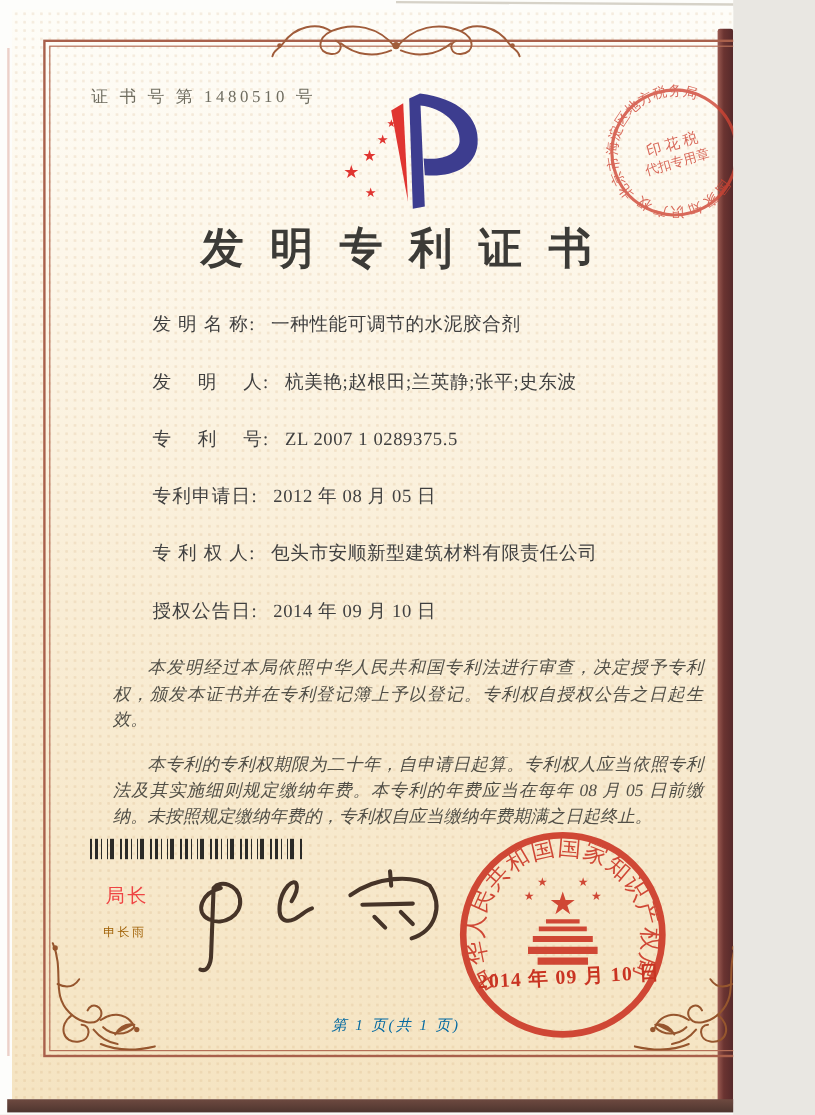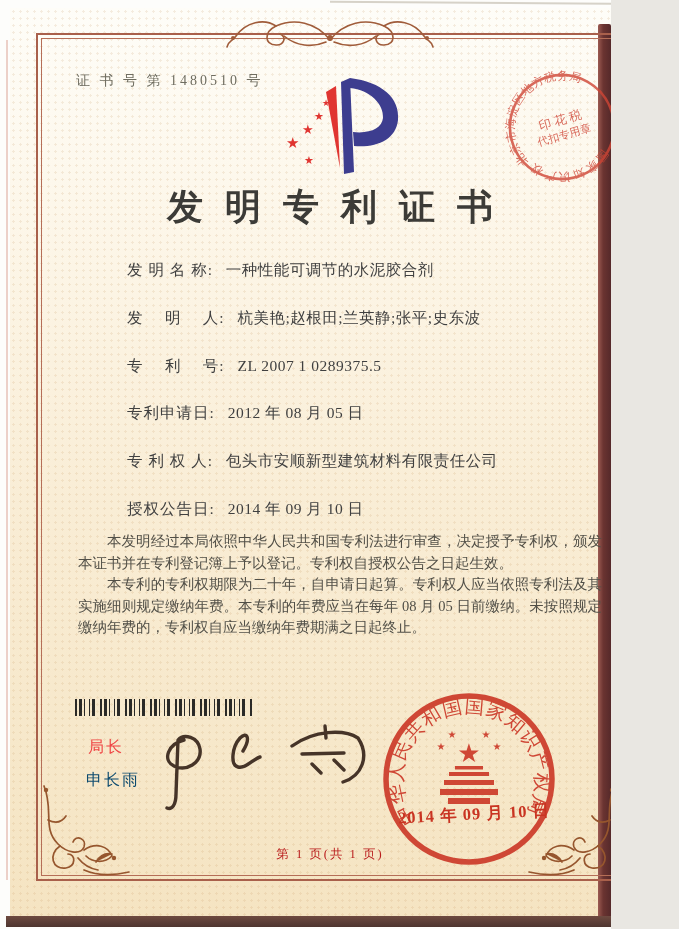--- a/index.html
+++ b/index.html
@@ -31,41 +31,41 @@
       font-size:36px;font-weight:600;color:#3c3b37;letter-spacing:22px;text-indent:22px;}
   
   .fields{position:absolute;left:82px;top:260px;width:520px;}
   .field{position:absolute;left:0;font-size:15.5px;color:#404040;white-space:nowrap;margin-left:45px;}
   .field .lbl{letter-spacing:1px;}
   .field .val{margin-left:9px;letter-spacing:.5px;}
   .f0{top:0;} .f1{top:48px;} .f2{top:96px;} .f3{top:143px;} .f4{top:191px;} .f5{top:239px;}
   
   .body-text{position:absolute;left:78px;top:531px;width:524px;font-size:14.5px;
       line-height:21.5px;color:#514f47;text-align:justify;}
-  .body-text p{margin:0;text-indent:2em;}
+  .body-text p{margin:16px;text-indent:2em;font-style:italic;}
   
   .barcode{position:absolute;left:75px;top:699px;width:178px;height:17px;
       background:repeating-linear-gradient(90deg,
         #2b2a27 0 2px, transparent 2px 4px,
         #2b2a27 4px 7px, transparent 7px 9px,
         #2b2a27 9px 10px, transparent 10px 14px,
         #2b2a27 14px 15px, transparent 15px 17px,
         #2b2a27 17px 20px, transparent 20px 25px);}
   
   .sig-role{position:absolute;left:88px;top:737px;font-size:16px;color:#ef4444;letter-spacing:2px;}
-  .sig-name{position:absolute;left:86px;top:770px;font-size:16px;color:#0c4a6e;letter-spacing:2px;text-align:right;}
+  .sig-name{position:absolute;left:86px;top:770px;font-size:10px;color:#a16207;letter-spacing:2px;text-align:right;}
   .sig-script{position:absolute;left:146px;top:716px;width:244px;height:104px;}
   
   .main-seal{position:absolute;left:378px;top:688px;width:182px;height:182px;opacity:.92;}
   .seal-date{position:absolute;left:398px;top:803px;width:170px;font-size:16.5px;font-weight:600;
       color:#c93422;letter-spacing:1px;transform:rotate(-3deg);}
   .tax-seal{position:absolute;left:503px;top:68px;width:118px;height:118px;transform:rotate(-16deg);opacity:.8;}
   
   .footer{position:absolute;left:0;top:846px;width:660px;text-align:center;
-      font-size:12.5px;color:#b91c1c;letter-spacing:2px;}
+      font-size:12.5px;color:#0369a1;letter-spacing:2px;font-style:italic;}
 </style>
 </head>
 <body>
 
 <div class="scan">
 
   <div class="edge-top"></div>
   <div class="edge-left"></div>
   <div class="paper"></div>
   <div class="edge-right"></div>

